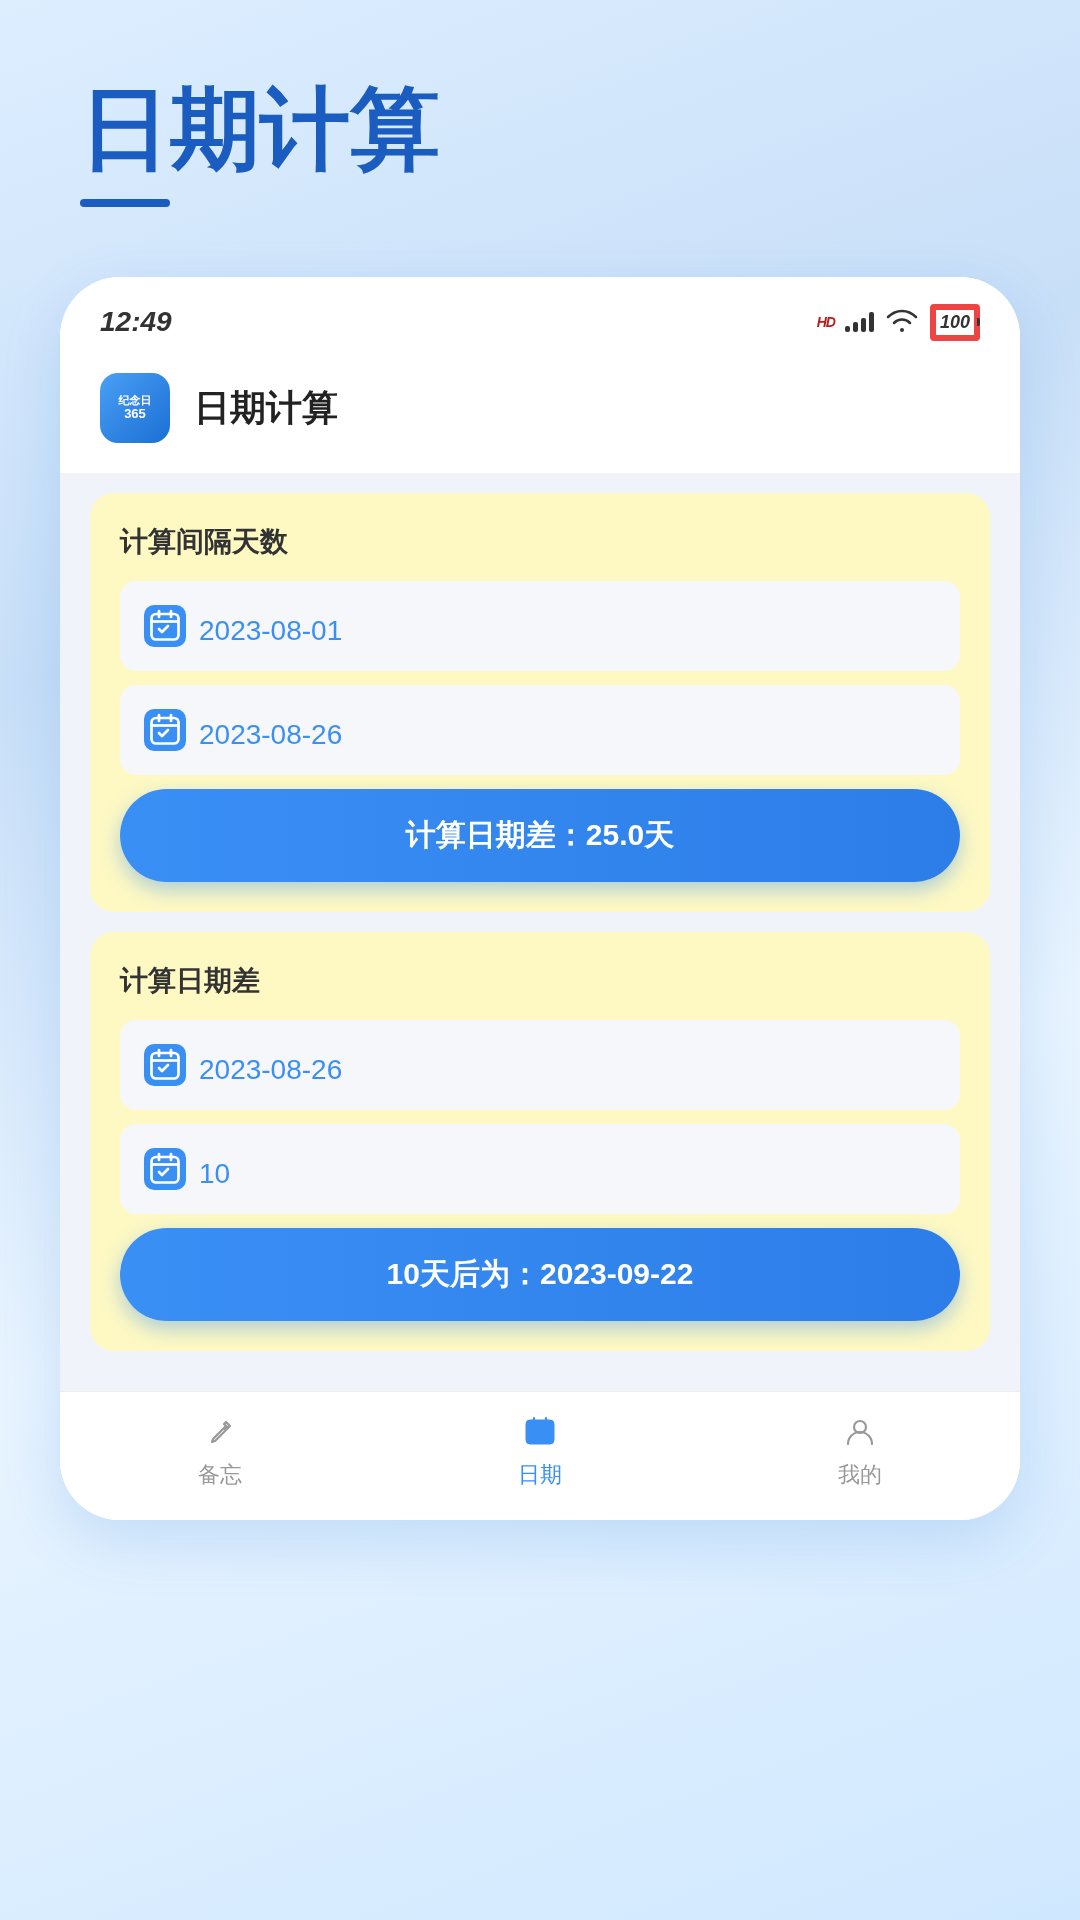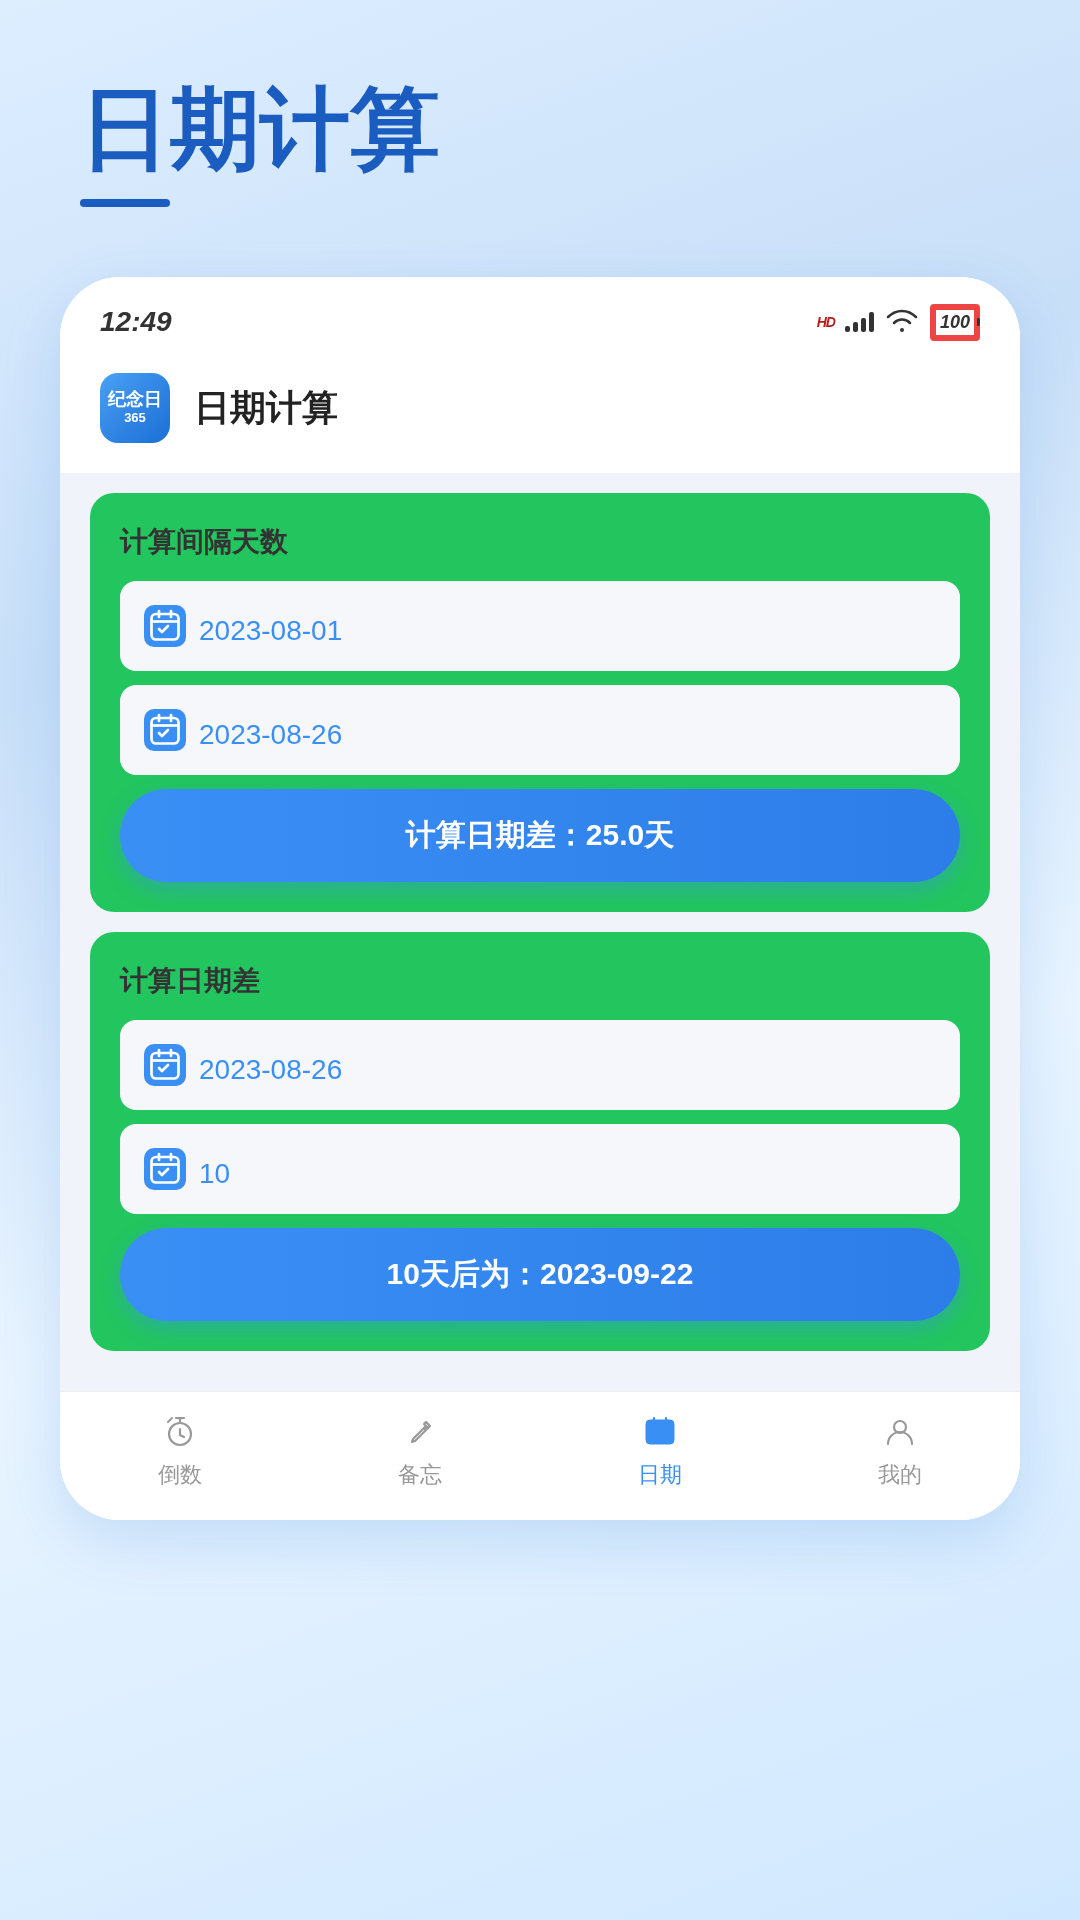--- a/index.html
+++ b/index.html
@@ -149,21 +149,21 @@
     }
 
     
     .content-area {
       background: #f0f4fa;
       padding: 20px 30px;
     }
 
     
     .section-card {
-      background: #22c55e;
+      background: #fef9c3;
       border-radius: 24px;
       padding: 30px 30px;
       margin-bottom: 20px;
     }
 
     .section-title {
       font-size: 28px;
       font-weight: 600;
       color: #333;
       margin-bottom: 20px;
@@ -295,21 +295,21 @@
       </span>
       <div class="battery-box">
         <span>100</span>
       </div>
     </div>
   </div>
 
   <div class="app-header">
     <div class="app-icon">
       <div>
-        <div style="font-size:18px;line-height:1.1">纪念日</div>
+        <div style="font-size:11px;line-height:1.1">纪念日</div>
         <div style="font-size:13px;font-weight:800">365</div>
       </div>
     </div>
     <div class="app-title">日期计算</div>
   </div>
 
   <div class="content-area">
 
     <div class="section-card">
       <div class="section-title">计算间隔天数</div>
@@ -372,31 +372,20 @@
 
       <div class="result-btn">
         <span>10天后为：2023-09-22</span>
       </div>
     </div>
 
   </div>
 
   <div class="tab-bar">
 
-    <div class="tab-item">
-      <div class="tab-icon">
-        <svg viewBox="0 0 36 36" fill="none" xmlns="http://www.w3.org/2000/svg">
-          <circle cx="18" cy="20" r="11" stroke="#999" stroke-width="2.2"></circle>
-          <path d="M18 9V4M14 4h8" stroke="#999" stroke-width="2.2" stroke-linecap="round"></path>
-          <path d="M18 15v6l4 2" stroke="#999" stroke-width="2.2" stroke-linecap="round"></path>
-          <path d="M10 4l-4 4" stroke="#999" stroke-width="2" stroke-linecap="round"></path>
-        </svg>
-      </div>
-      <span class="tab-label">倒数</span>
-    </div>
 
     <div class="tab-item">
       <div class="tab-icon">
         <svg viewBox="0 0 36 36" fill="none" xmlns="http://www.w3.org/2000/svg">
           <path d="M10 28l3-1 13-13-2-2-13 13-1 3z" stroke="#999" stroke-width="2.2" stroke-linecap="round" stroke-linejoin="round"></path>
           <path d="M22 14l2 2" stroke="#999" stroke-width="2.2"></path>
           <path d="M24 8l4 4-2 2-4-4 2-2z" stroke="#999" stroke-width="2.2" stroke-linecap="round" stroke-linejoin="round"></path>
         </svg>
       </div>
       <span class="tab-label">备忘</span>

